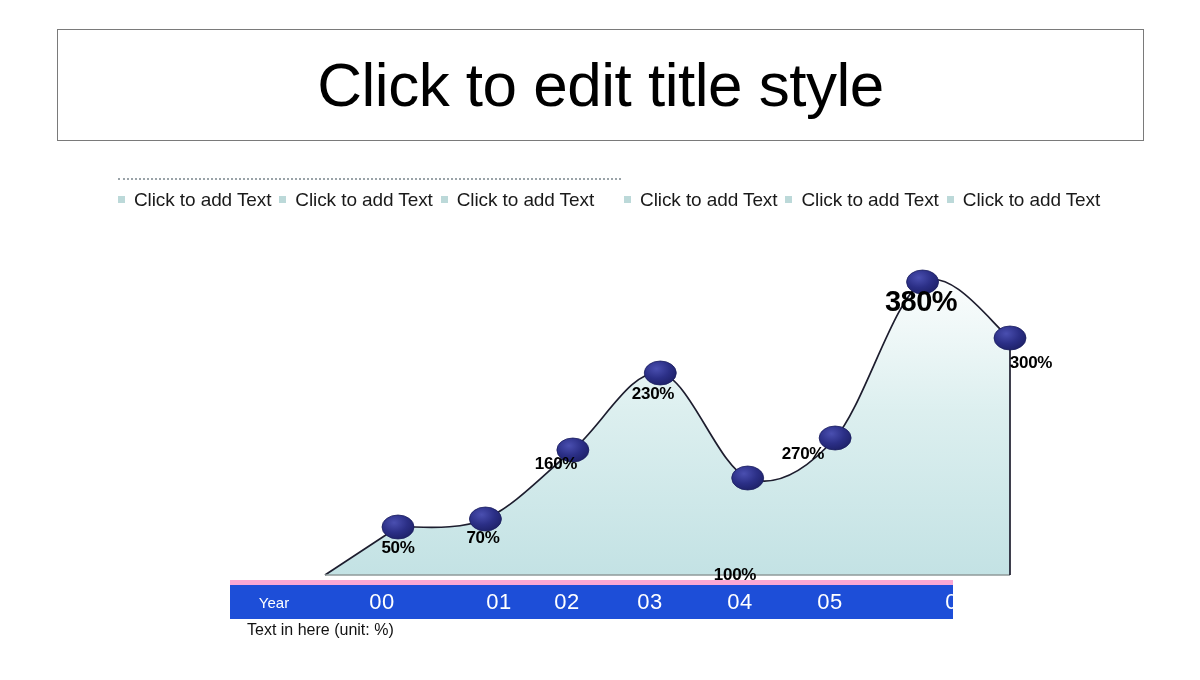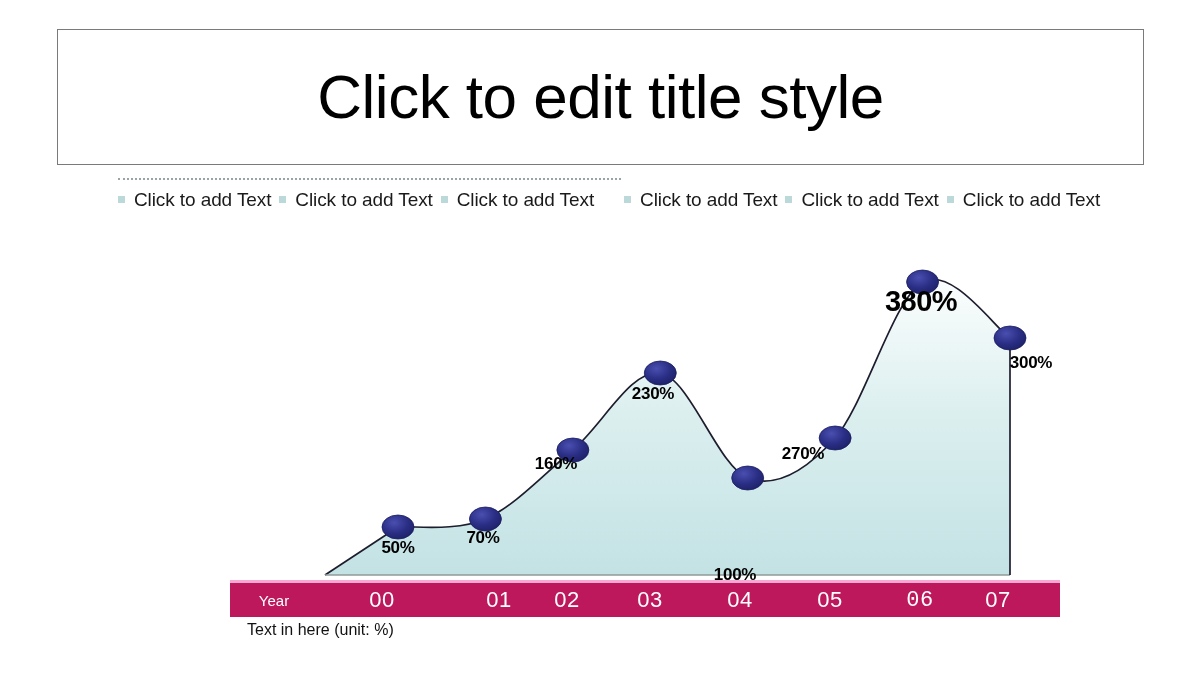--- a/index.html
+++ b/index.html
@@ -14,21 +14,21 @@
     font-family: "Liberation Sans", sans-serif;
     overflow: hidden;
   }
 
   
   #title-box {
     position: absolute;
     left: 57px;
     top: 29px;
     width: 1087px;
-    height: 136px;
+    height: 112px;
     border: 1px solid #7a7a7a;
     box-sizing: border-box;
     background: #ffffff;
   }
   #title-text {
     position: absolute;
     left: 0;
     right: 0;
     top: 50%;
     transform: translateY(-50%);
@@ -117,24 +117,24 @@
   .point-label.big {
     font-size: 29px;
     letter-spacing: -0.5px;
   }
 
   
   #axis-bar {
     position: absolute;
     left: 230px;
     top: 580px;
-    width: 830px;
+    width: 723px;
     height: 34px;
-    background: #be185d;
-    border-top: 3px solid #f9a8d4;
+    background: #1d4ed8;
+    border-top: 5px solid #f9a8d4;
   }
   .axis-year-label {
     position: absolute;
     top: 50%;
     transform: translate(-50%, -50%);
     color: #ffffff;
     font-size: 15px;
     white-space: nowrap;
   }
   .axis-tick-label {
@@ -240,17 +240,17 @@
 </div>
 
 <div id="axis-bar">
   <div class="axis-year-label" style="left:44px;">Year</div>
   <div class="axis-tick-label" style="left:152px;">00</div>
   <div class="axis-tick-label" style="left:228px;margin-left:41px;">01</div>
   <div class="axis-tick-label" style="left:337px;">02</div>
   <div class="axis-tick-label" style="left:420px;">03</div>
   <div class="axis-tick-label" style="left:510px;">04</div>
   <div class="axis-tick-label" style="left:600px;">05</div>
-  <div class="axis-tick-label" style="left:690px;font-family:Liberation Mono, monospace;">06</div>
+  <div class="axis-tick-label" style="left:728px;">06</div>
   <div class="axis-tick-label" style="left:768px;">07</div>
 </div>
 
 <div id="axis-footnote">Text in here  (unit: %)</div>
 
 </body></html>

